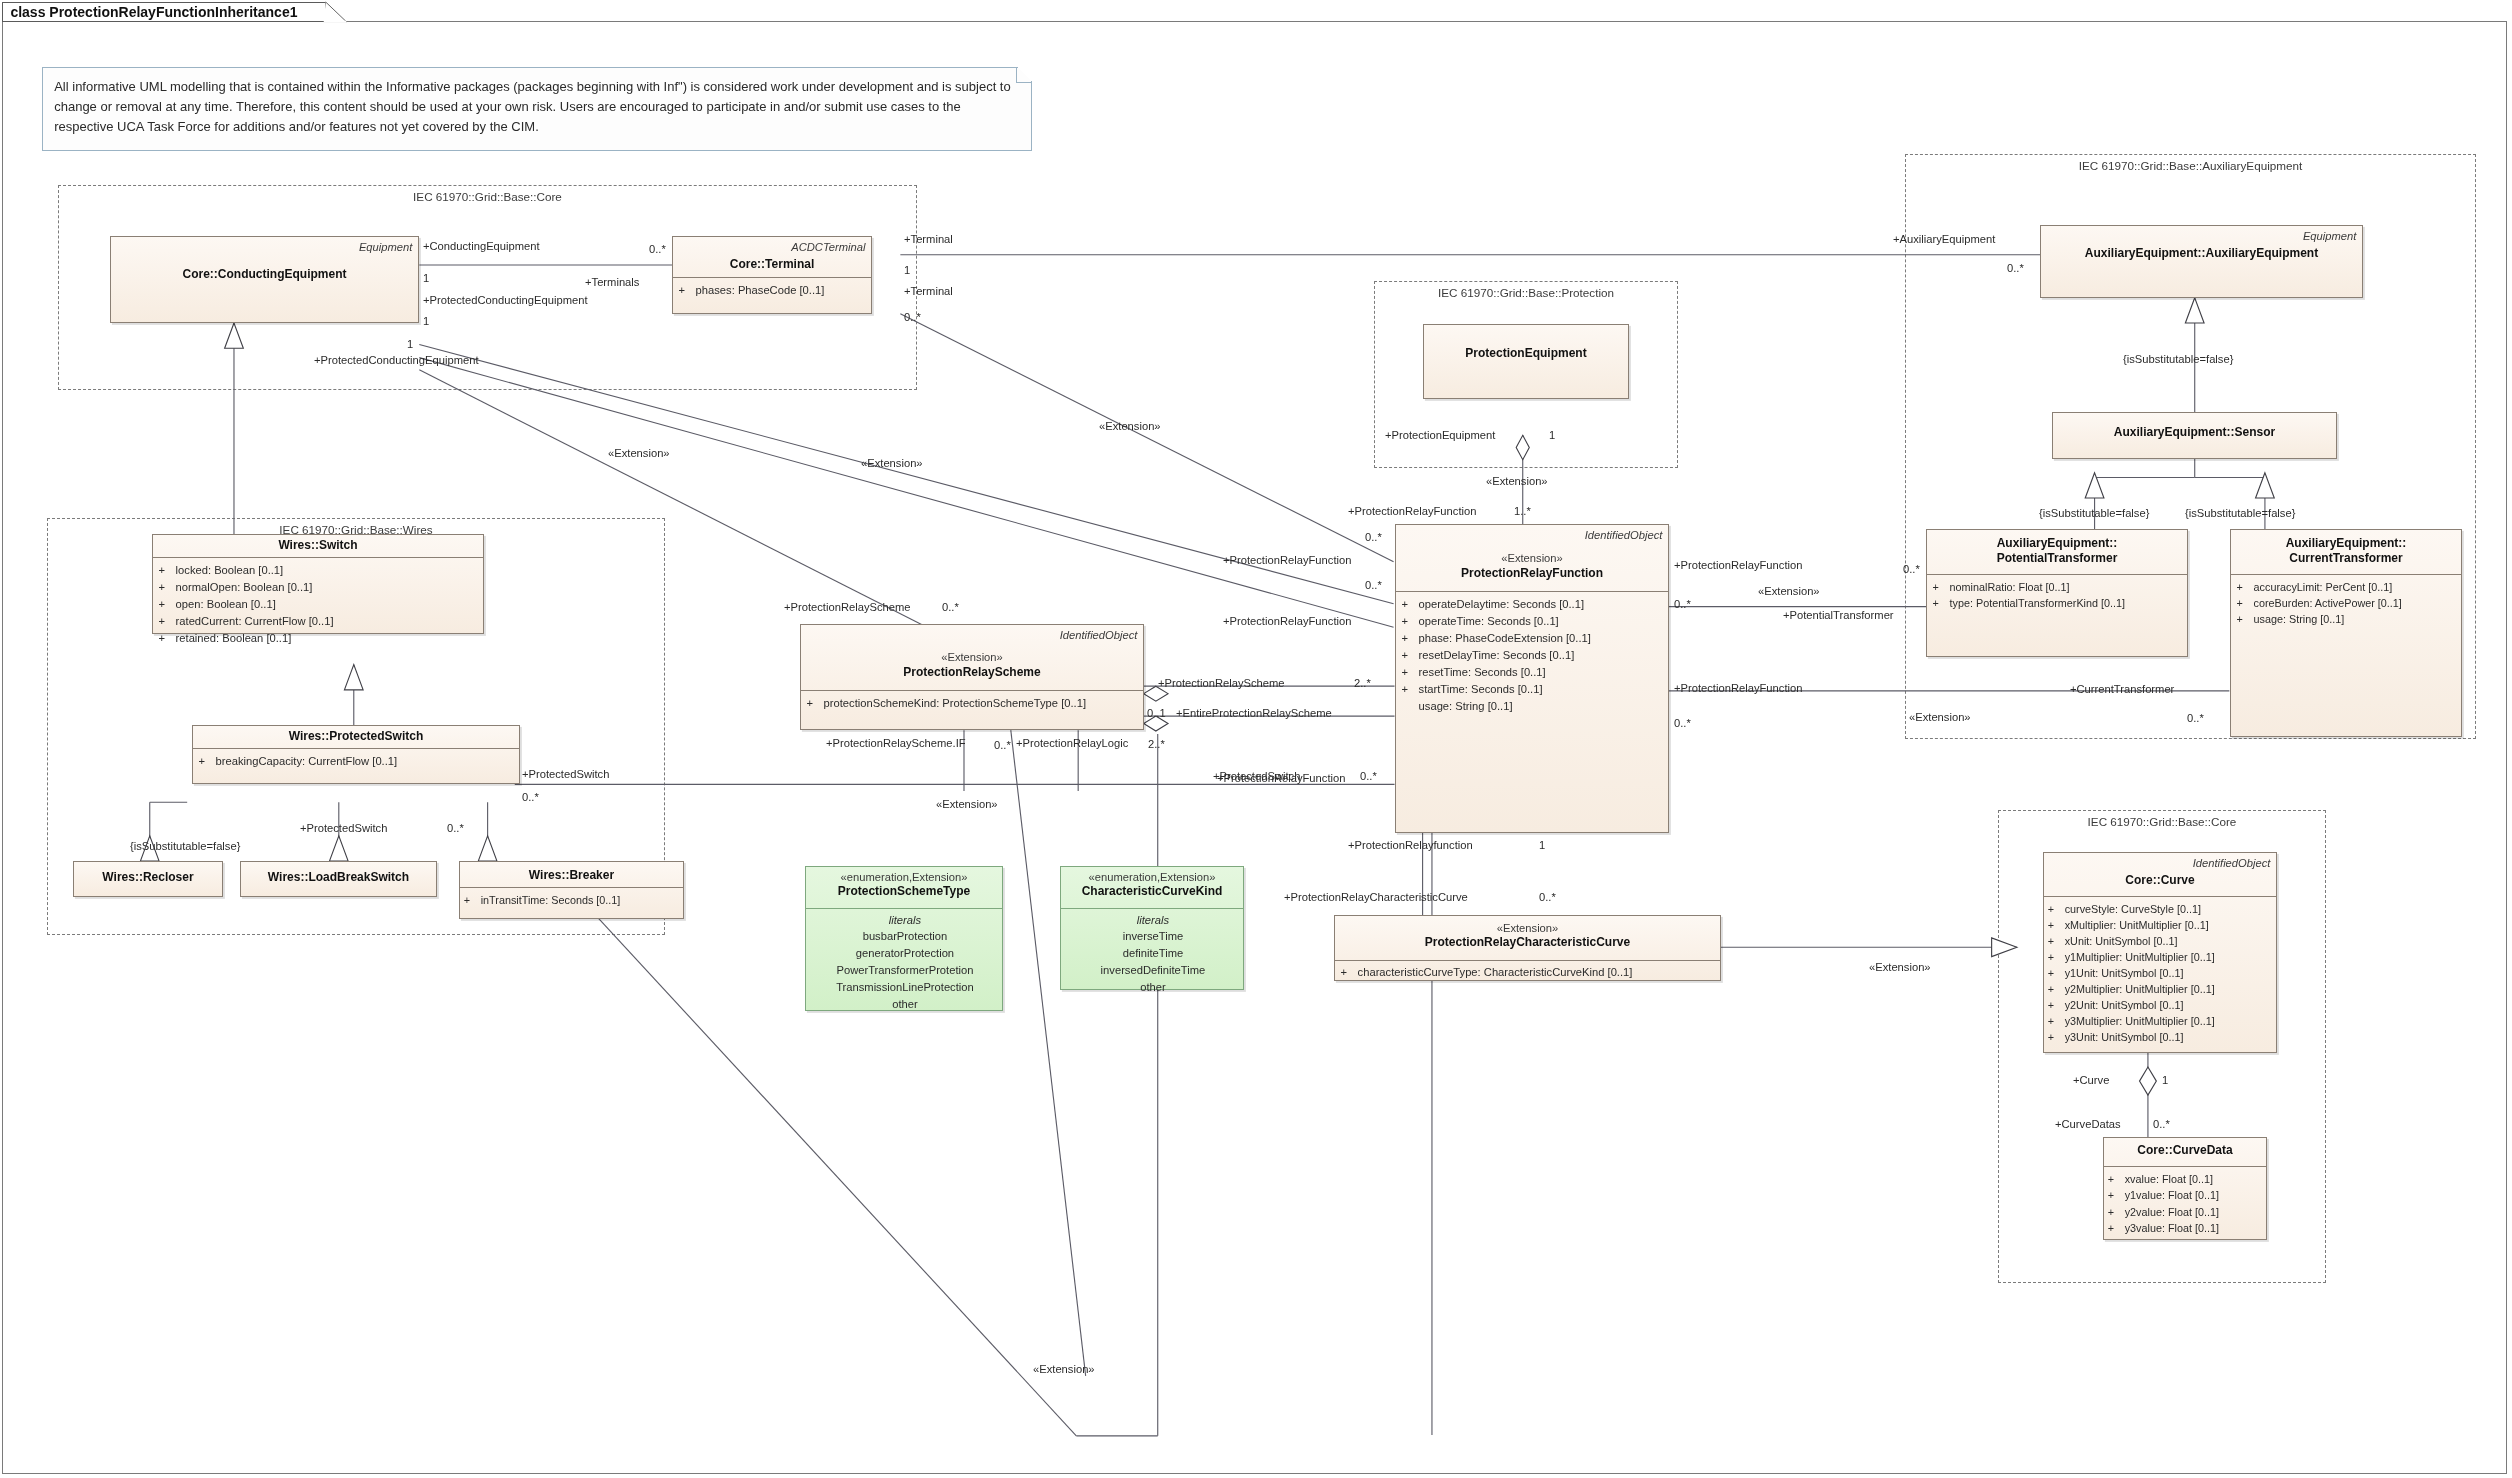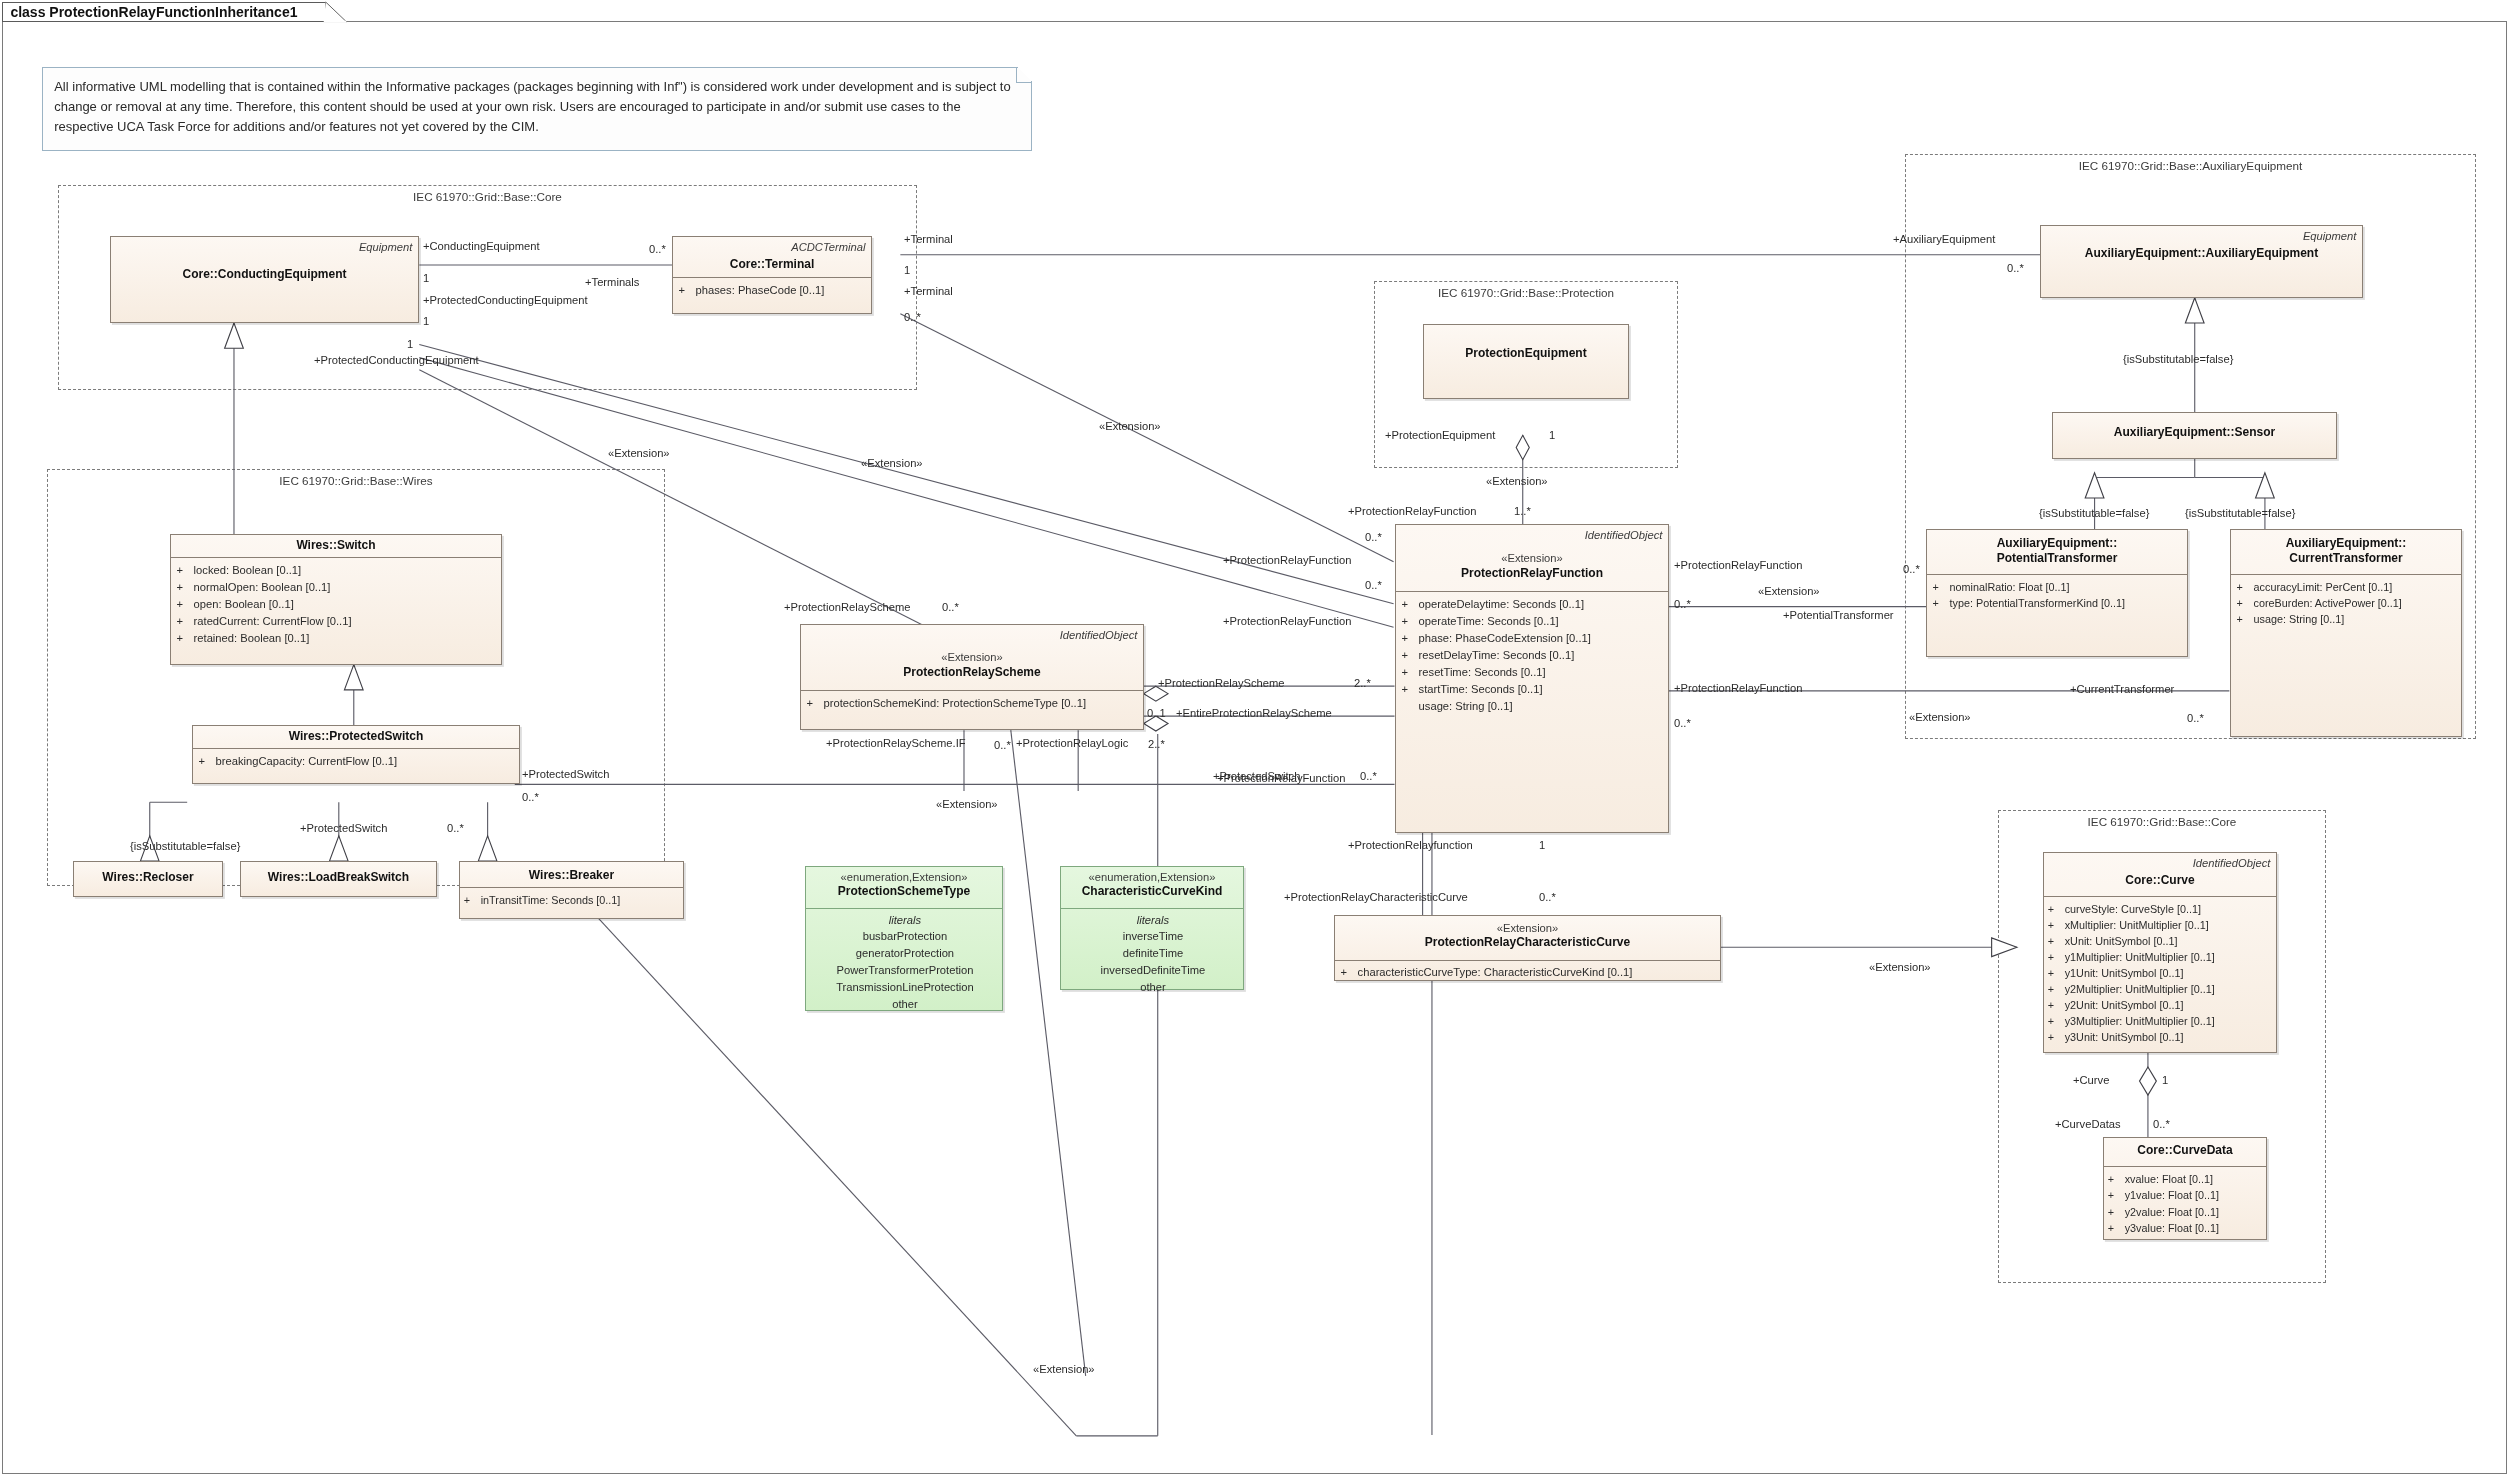--- a/index.html
+++ b/index.html
@@ -59,21 +59,21 @@
 
   <div class="note" style="left:42px;top:67px;width:990px;height:84px;">
     <div class="fold"></div>
     <span>All informative UML modelling that is contained within the Informative packages (packages beginning with Inf") is considered work under development and is subject to change or removal at any time.  Therefore, this content should be used at your own risk. Users are encouraged to participate in and/or submit use cases to the respective UCA Task Force for additions and/or features not yet covered by the CIM.</span>
   </div>
 
   <div class="pkg" style="left:58px;top:185px;width:859px;height:205px;">
     <div class="pkg-label">IEC 61970::Grid::Base::Core</div>
   </div>
 
-  <div class="pkg" style="left:47px;top:469px;width:618px;height:417px;">
+  <div class="pkg" style="left:47px;top:518px;width:618px;height:417px;">
     <div class="pkg-label">IEC 61970::Grid::Base::Wires</div>
   </div>
 
   <div class="pkg" style="left:1374px;top:281px;width:304px;height:187px;">
     <div class="pkg-label">IEC 61970::Grid::Base::Protection</div>
   </div>
 
   <div class="pkg" style="left:1905px;top:154px;width:571px;height:585px;">
     <div class="pkg-label">IEC 61970::Grid::Base::AuxiliaryEquipment</div>
   </div>
@@ -195,21 +195,21 @@
     </div>
     <div class="cls-sep"></div>
     <div class="cls-attrs">
       <div class="attr">
         <span class="vis">+</span>
         <span>phases: PhaseCode [0..1]</span>
       </div>
     </div>
   </div>
 
-  <div class="cls" style="left:170px;top:534px;width:332px;height:131px;">
+  <div class="cls" style="left:152px;top:534px;width:332px;height:100px;">
     <div class="cls-head">
       <div class="cls-name">Wires::Switch</div>
     </div>
     <div class="cls-sep"></div>
     <div class="cls-attrs">
       <div class="attr">
           <span class="vis">+</span>
           <span>locked: Boolean [0..1]</span>
         </div>
       <div class="attr">

